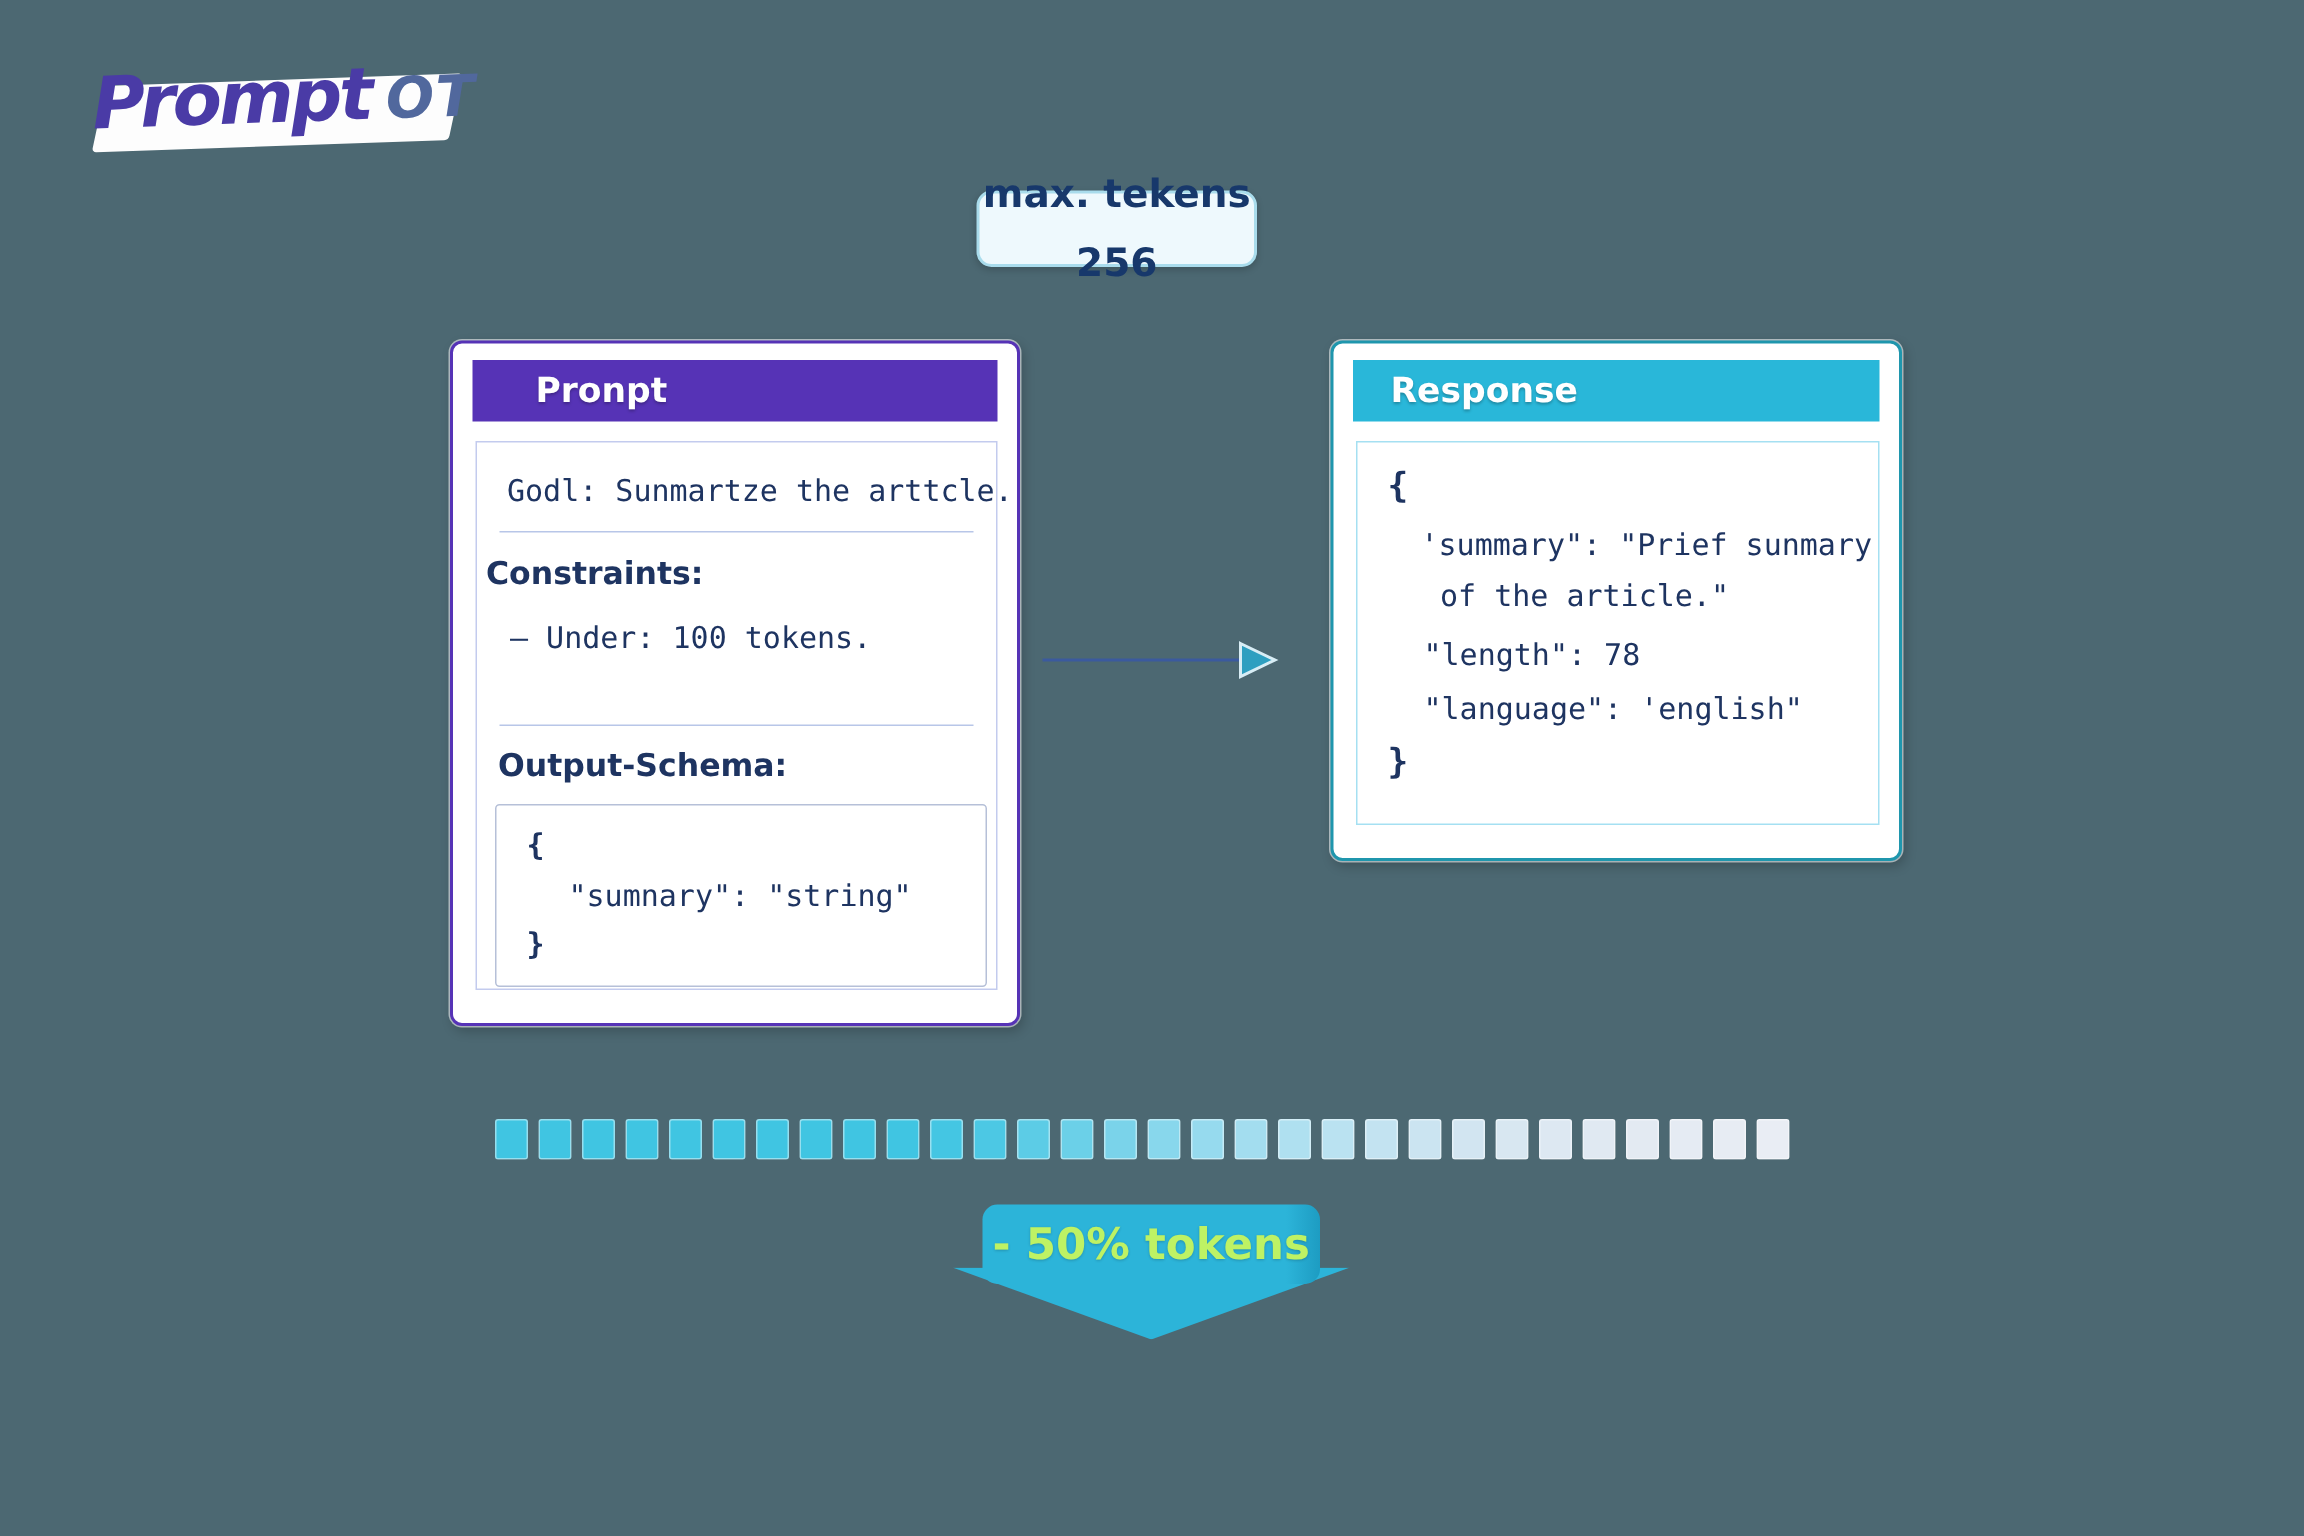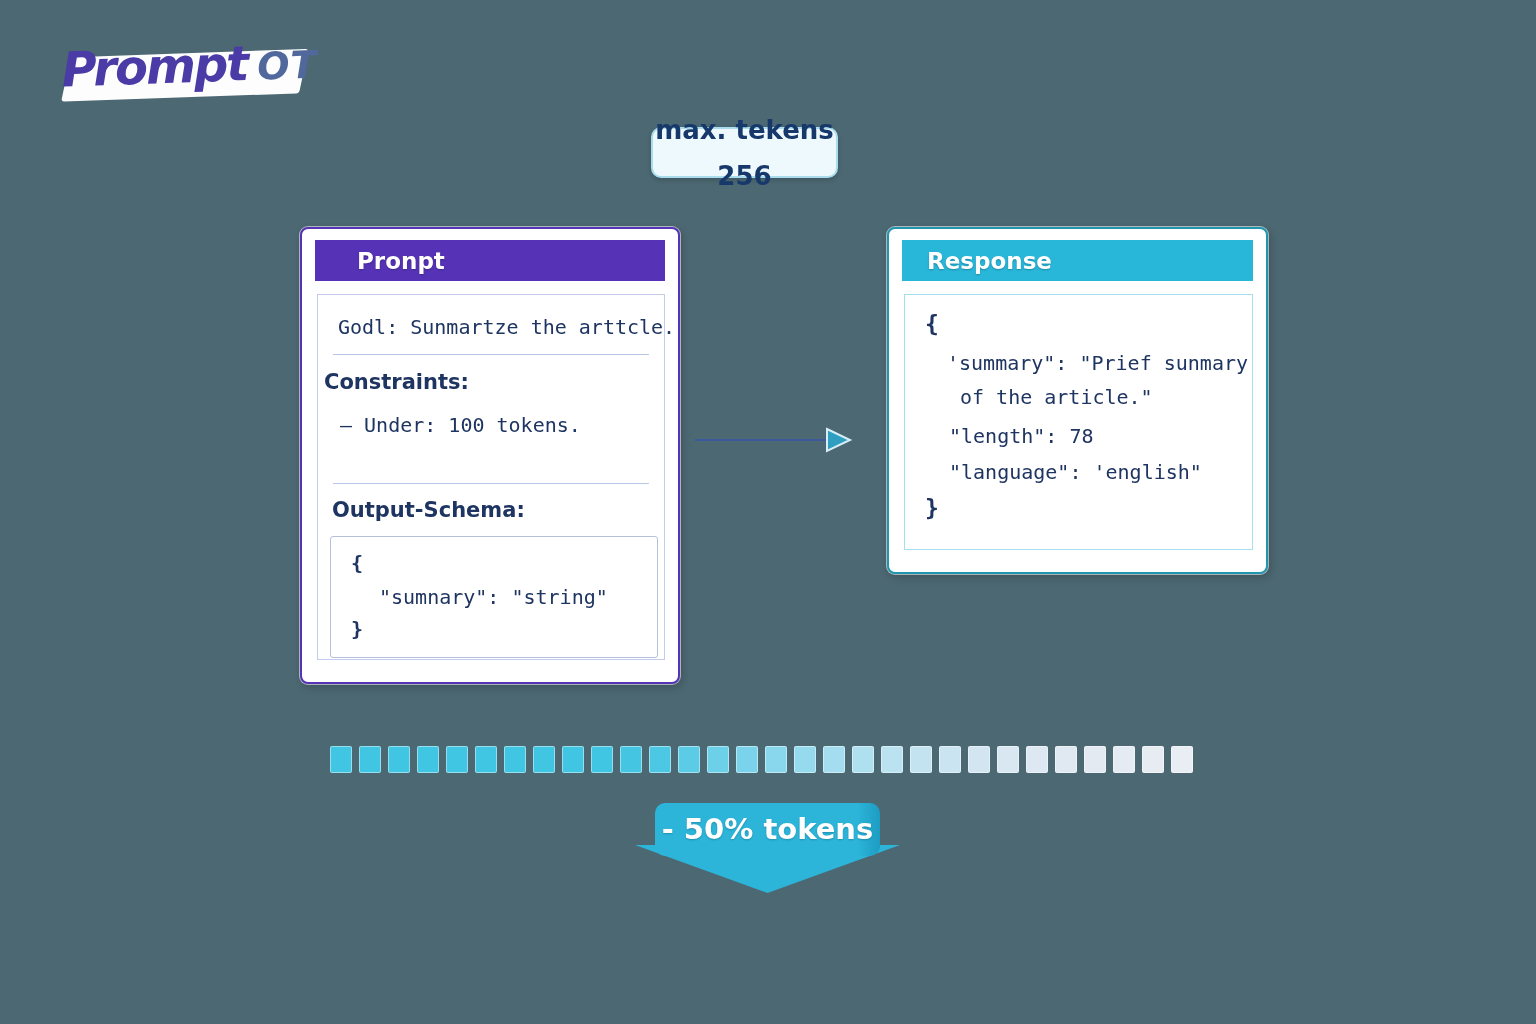--- a/index.html
+++ b/index.html
@@ -62,21 +62,21 @@
            border: 1px solid rgba(255,255,255,0.45); box-sizing: border-box; }
 
   
   .down-arrow { position: absolute; left: 635px; top: 803px; width: 265px; height: 90px; }
   .down-rect { position: absolute; left: 20px; top: 0; width: 225px; height: 53px;
                background: linear-gradient(90deg, var(--down-arrow) 90%, #1d9cc2 100%);
                border-radius: 10px; }
   .down-tri { position: absolute; left: 0; top: 42px; width: 265px; height: 48px;
               background: var(--down-arrow); clip-path: polygon(0 0, 100% 0, 50% 100%); }
   .down-label { position: absolute; left: 20px; top: 9px; width: 225px; text-align: center;
-                color: #ffffff; font-weight: bold; font-size: 29px;
+                color: #bef264; font-weight: bold; font-size: 29px;
                 text-shadow: 0 1px 2px rgba(0,0,0,0.2); }
 </style>
 </head>
 <body>
 
 <div class="stage">
 
   <div class="logo">
     <div class="logo-bg"></div>
     <div class="logo-text">

